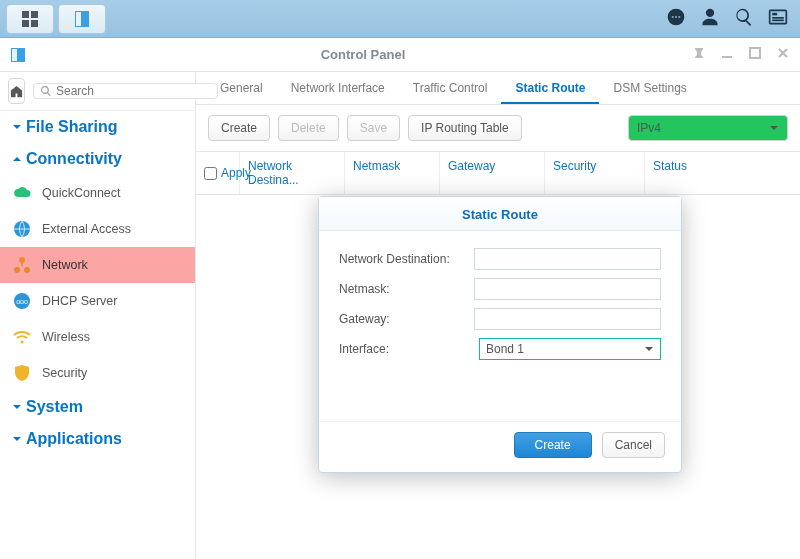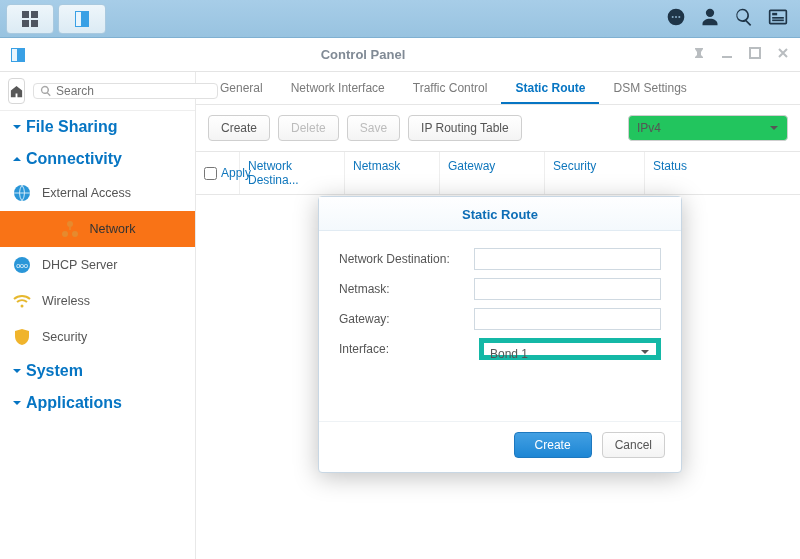--- a/index.html
+++ b/index.html
@@ -28,21 +28,21 @@
 .side-top { display: flex; align-items: center; padding: 6px 8px; gap: 8px; border-bottom: 1px solid #eee; }
 .home-btn { width: 26px; height: 26px; border: 1px solid #d7d7d7; border-radius: 4px; display:flex; align-items:center; justify-content:center; background:#fff; }
 .home-btn svg { width: 15px; height: 15px; fill:#585858; }
 .search-wrap { flex: 1; height: 16px; border: 1px solid #e0e0e0; border-radius: 4px; display: flex; align-items: center; padding: 0 6px; }
 .search-wrap svg { width: 12px; height: 12px; fill: #a8a8a8; }
 .search-wrap input { border: none; outline: none; flex: 1; font-size: 12px; margin-left: 4px; color:#8b8b8b; }
 
 .section { padding: 7px 12px; color: #0675c3; font-size: 16px; font-weight: bold; display: flex; align-items: center; cursor: pointer; }
 .section svg { width: 10px; height: 10px; fill: #0675c3; margin-right: 4px; }
 .nav-item { height: 36px; display: flex; align-items: center; padding: 0 12px; gap: 10px; color: #555; font-size: 12.5px; cursor: pointer; }
-.nav-item.active { background: #f97316; color: #333; justify-content: center; }
+.nav-item.active { background: #fca5a5; color: #333; }
 .nav-icon { width: 20px; height: 20px; display:flex; align-items:center; justify-content:center; }
 
 
 .main { flex: 1; display: flex; flex-direction: column; position: relative; }
 .tabs { display: flex; border-bottom: 1px solid #e6e6e6; padding: 0 10px; align-items: center; }
 .tab { padding: 9px 14px 7px; font-size: 12px; color: #7a7a7a; cursor: pointer; border-bottom: 2px solid transparent; }
 .tab.active { color: #0675c3; font-weight: bold; border-bottom-color: #0675c3; }
 
 .toolbar { display: flex; align-items: center; padding: 10px 12px; gap: 8px; }
 .btn { height: 26px; padding: 0 12px; border: 1px solid #cfcfcf; border-radius: 4px; background: linear-gradient(#fff,#f4f4f4); font-size: 12px; color: #555; display:flex; align-items:center; cursor:pointer; }
@@ -61,21 +61,21 @@
 .th.c4 { width: 100px; }
 .th.c5 { flex:1; border-right:none; }
 
 
 .dialog { position: absolute; left: 318px; top: 196px; width: 364px; background: #fff; border: 1px solid #c8d7e4; box-shadow: 0 4px 24px rgba(0,0,0,.25); border-radius: 4px; }
 .dlg-title { text-align:center; padding: 10px 0 8px; font-size: 13px; font-weight: bold; color: #0d6db6; border-bottom: 1px solid #e1ebf3; background: linear-gradient(#fefeff,#f4f9fd); }
 .dlg-body { padding: 14px 20px 6px; font-size: 12px; color: #555; }
 .dlg-row { display: flex; align-items: center; height: 28px; margin-bottom: 2px; }
 .dlg-row label { width: 140px; }
 .dlg-row input { flex: 1; height: 22px; border: 1px solid #cfd9e1; padding: 0 4px; }
-.dlg-select { flex:1; height:22px; border:5px solid #14b8a6; display:flex; justify-content:space-between; padding:4px 6px; background:#fff; }
+.dlg-select { flex:1; height:22px; border:1px solid #14b8a6; display:flex; align-items:center; justify-content:space-between; padding:4px 6px; background:#fff; }
 .dlg-footer { padding: 10px 16px 14px; display:flex; justify-content:flex-end; gap:10px; border-top:1px solid #eef2f5; }
 .btn-primary { background: linear-gradient(#43a0e3,#1d86d4); color:#fff; border:1px solid #1d78bf; height:26px; padding:0 20px; border-radius:4px; font-size:12px; }
 </style>
 </head>
 <body>
 
 <div class="taskbar">
   <div class="taskbar-left">
     <div class="taskbar-btn">
       <svg viewBox="0 0 18 18">
@@ -160,20 +160,28 @@
       <div class="section">
         <svg viewBox="0 0 10 10">
             <path d="M1 7l4-4 4 4z"></path>
           </svg>
         <span>Connectivity</span>
       </div>
 
       <div class="nav-item">
         <span class="nav-icon">
             <svg viewBox="0 0 20 20">
+              <path fill="#29c17a" d="M15 14H6a4 4 0 01.3-8A5 5 0 0115 7a3.5 3.5 0 010 7z"></path>
+            </svg>
+          </span>
+        <span>QuickConnect</span>
+      </div>
+      <div class="nav-item">
+        <span class="nav-icon">
+            <svg viewBox="0 0 20 20">
               <circle cx="10" cy="10" r="8" fill="#2a96d8"></circle>
               <path d="M2 10h16M10 2a14 14 0 010 16M10 2a14 14 0 000 16" stroke="#cfe9f8" stroke-width="1" fill="none"></path>
             </svg>
           </span>
         <span>External Access</span>
       </div>
       <div class="nav-item active">
         <span class="nav-icon">
             <svg viewBox="0 0 20 20">
               <circle cx="10" cy="5" r="3" fill="#e68a2e"></circle>

